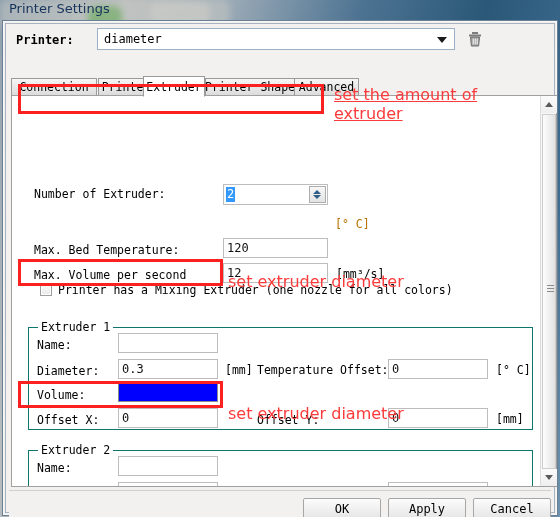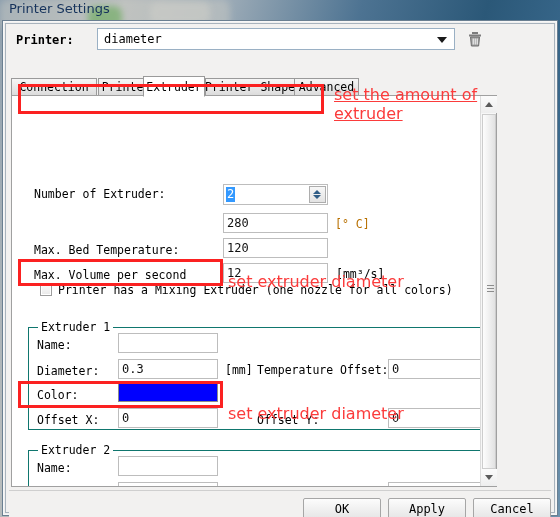--- a/index.html
+++ b/index.html
@@ -74,21 +74,21 @@
     display:flex; align-items:center; justify-content:center;
     padding:0 6px; white-space:nowrap; cursor:pointer;
   }
   .tab.active {
     top:0; height:21px; background:#fff; border-bottom:1px solid #fff;
     z-index:3;
   }
 
   
   #page-panel {
-    position:absolute; left:5px; top:71px; width:486px; height:392px;
+    position:absolute; left:5px; top:71px; width:546px; height:392px;
     background:#fff; border:1px solid #a0a0a0;
   }
   #page-content {
     position:absolute; left:0; top:0; right:16px; bottom:0;
     overflow:hidden;
   }
 
   .lbl { position:absolute; font-size:11.5px; color:#000; white-space:nowrap; }
   .txtbox {
     position:absolute; background:#fff; border:1px solid #bdbdbd;
@@ -229,21 +229,20 @@
 
           <div class="lbl" style="left:22px; top:91px;">Number of Extruder:</div>
           <div id="num-extruder-box">
             <div id="num-extruder-value">2</div>
             <div class="spin-wrap">
               <div class="spin-up"></div>
               <div class="spin-dn"></div>
             </div>
           </div>
 
-          <div class="txtbox" style="left:211px; top:117px; width:105px;">280</div>
           <div class="unit" style="left:323px; top:121px; color:#b87000;">[° C]</div>
 
           <div class="lbl" style="left:22px; top:147px;">Max. Bed Temperature:</div>
           <div class="txtbox" style="left:211px; top:142px; width:105px;">120</div>
 
           <div class="lbl" style="left:22px; top:172px;">Max. Volume per second</div>
           <div class="txtbox" style="left:211px; top:167px; width:105px;">12</div>
           <div class="unit" style="left:324px; top:171px;">[mm³/s]</div>
 
           <div id="mix-chk"></div>
@@ -255,21 +254,21 @@
             <div class="lbl" style="left:8px; top:10px;">Name:</div>
             <div class="txtbox" style="left:89px; top:5px; width:100px;"></div>
 
             <div class="lbl" style="left:8px; top:36px;">Diameter:</div>
             <div class="txtbox" style="left:89px; top:31px; width:100px;">0.3</div>
             <div class="unit" style="left:196px; top:35px;">[mm]</div>
             <div class="lbl" style="left:228px; top:35px;">Temperature Offset:</div>
             <div class="txtbox" style="left:359px; top:31px; width:100px;">0</div>
             <div class="unit" style="left:467px; top:35px;">[° C]</div>
 
-            <div class="lbl" style="left:8px; top:60px;">Color:</div>
+            <div class="lbl" style="left:8px; top:60px;">Volume:</div>
             <div class="swatch" style="left: 89px; top: 55px; width: 100px; background: rgb(0, 0, 255);"></div>
 
             <div class="lbl" style="left:8px; top:85px;">Offset X:</div>
             <div class="txtbox" style="left:89px; top:80px; width:100px;">0</div>
             <div class="lbl" style="left:228px; top:85px;">Offset Y:</div>
             <div class="txtbox" style="left:359px; top:80px; width:100px;">0</div>
             <div class="unit" style="left:467px; top:84px;">[mm]</div>
           </div>
 
           <div class="group" style="left:16px; top:354px; width:505px; height:103px;">

